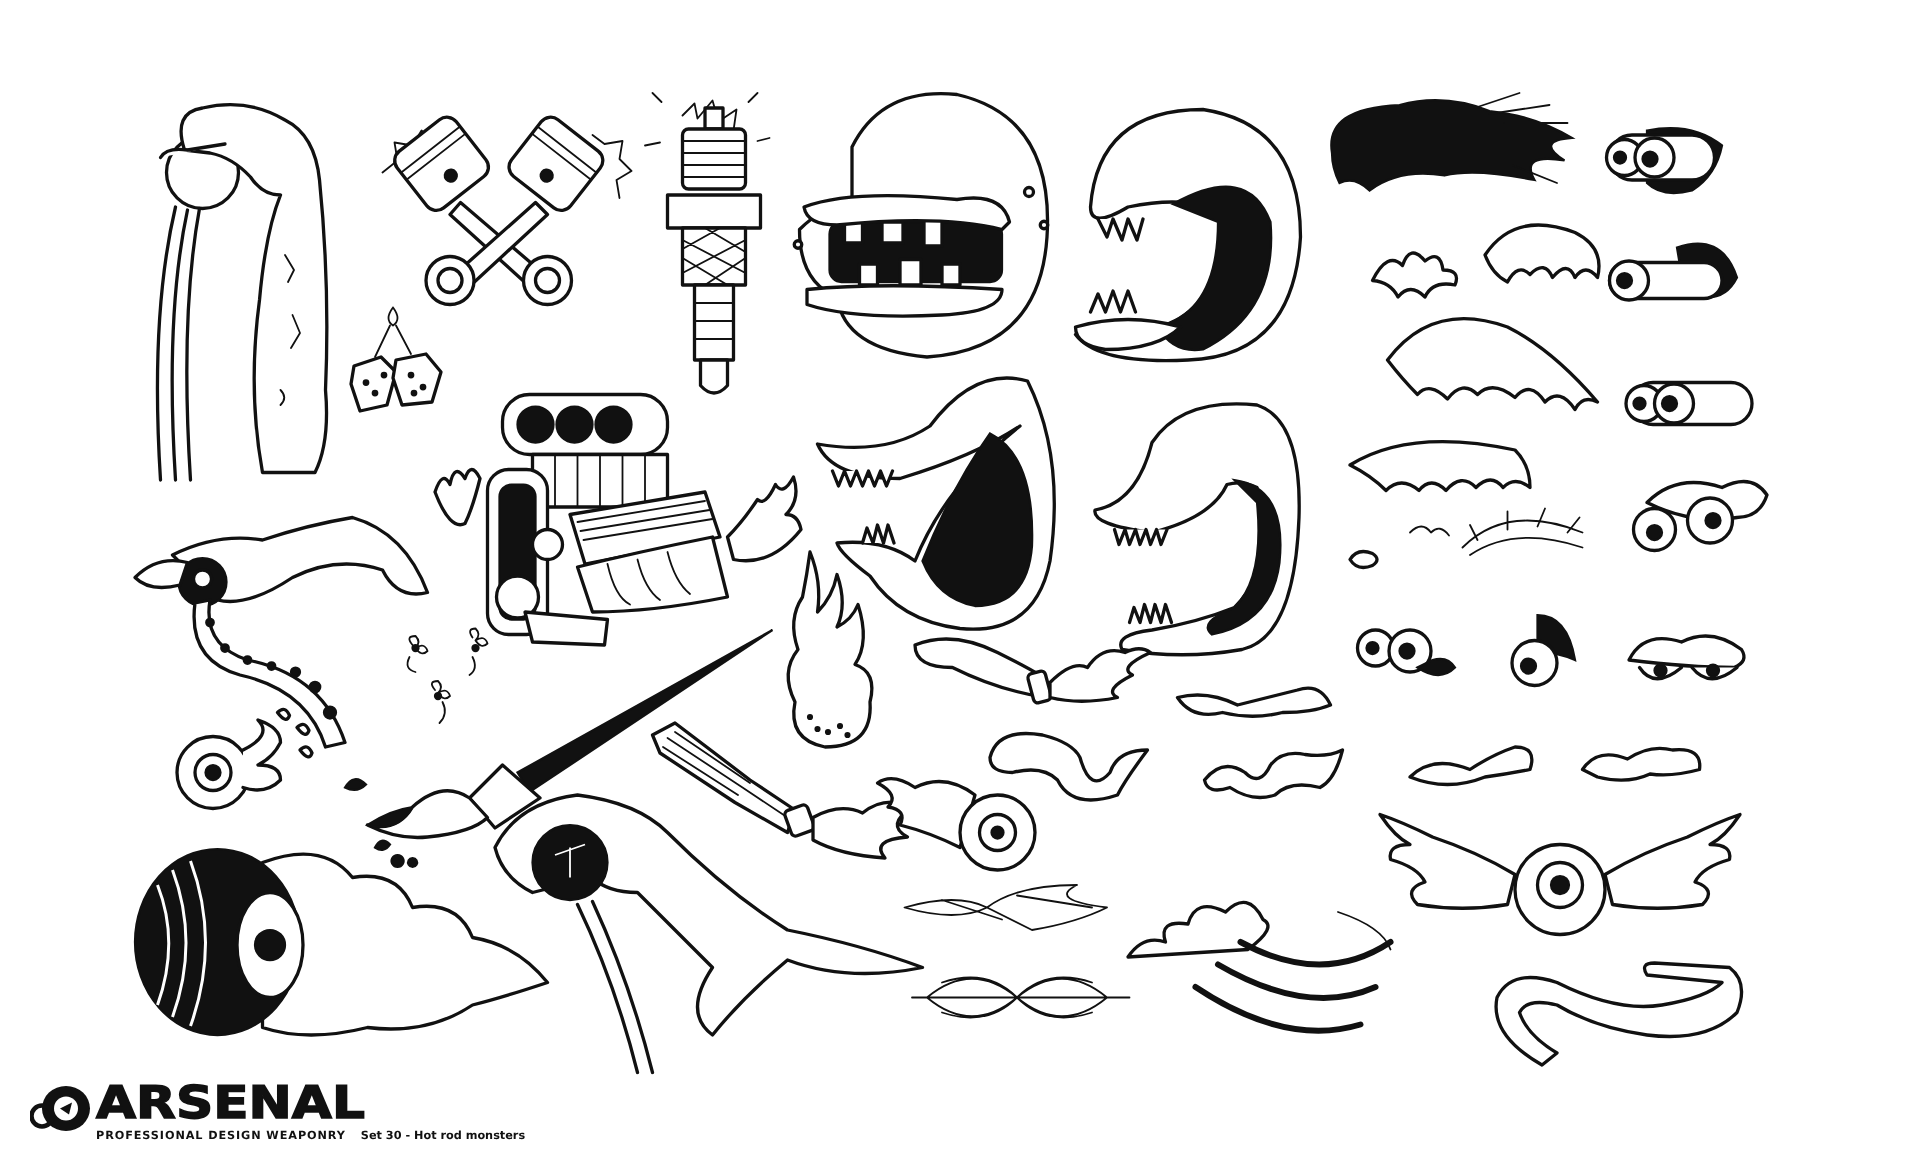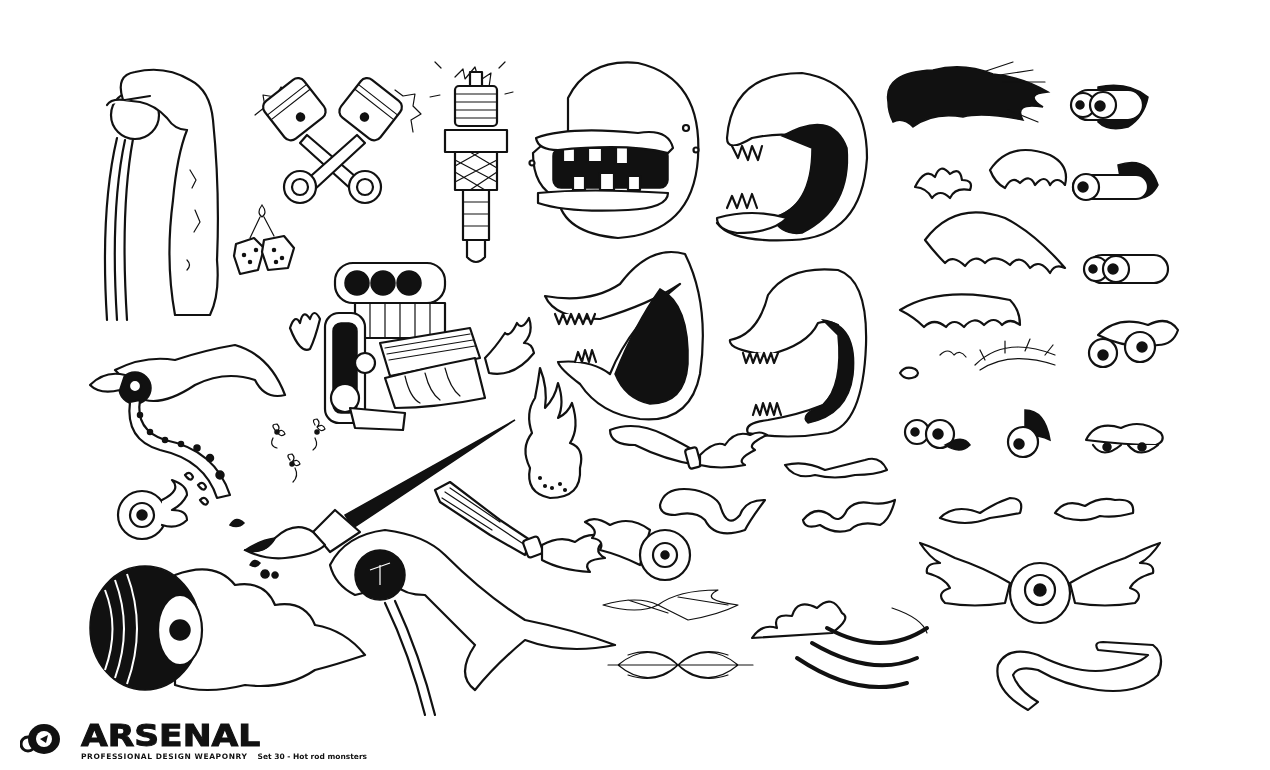--- a/index.html
+++ b/index.html
@@ -9,21 +9,21 @@
     }
     .art { position: absolute; }
     .art svg { width: 100%; height: 100%; display: block; overflow: visible; }
     .ink { stroke: #111; stroke-width: 2.2; fill: #fff; stroke-linecap: round; stroke-linejoin: round; }
     .ink-thin { stroke: #111; stroke-width: 1.2; fill: none; stroke-linecap: round; stroke-linejoin: round; }
     .ink-fill { fill: #111; stroke: #111; stroke-width: 1.5; }
     .logo {
       position: absolute; left: 20px; top: 722px; display: flex; align-items: flex-start;
     }
     .logo-mark { width: 42px; height: 34px; }
-    .logo-text { margin-left: 19px; }
+    .logo-text { margin-left: 2px; }
     .logo-word {
       font-family: "DejaVu Sans", sans-serif; font-weight: 900; font-size: 30px; letter-spacing: 0px;
       line-height: 28px; color: #111; transform: scaleX(1.15); transform-origin: left; display: block;
       -webkit-text-stroke: 1px #111;
     }
     .logo-tag { display: flex; align-items: baseline; margin-top: 2px; justify-content: center; }
     .logo-tagline {
       font-family: "DejaVu Sans", sans-serif; font-size: 7.5px; font-weight: bold; letter-spacing: 0.6px; color: #111;
     }
     .set-label {

